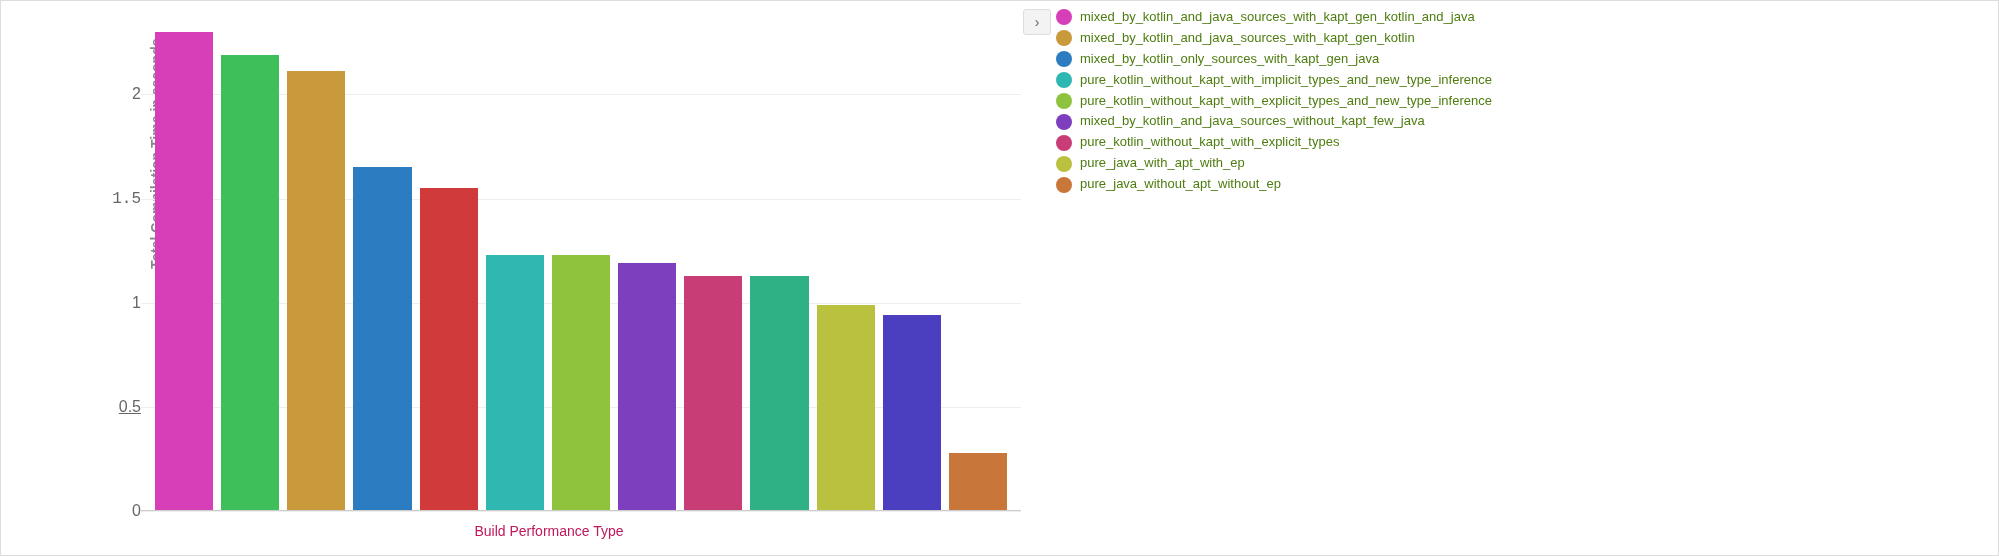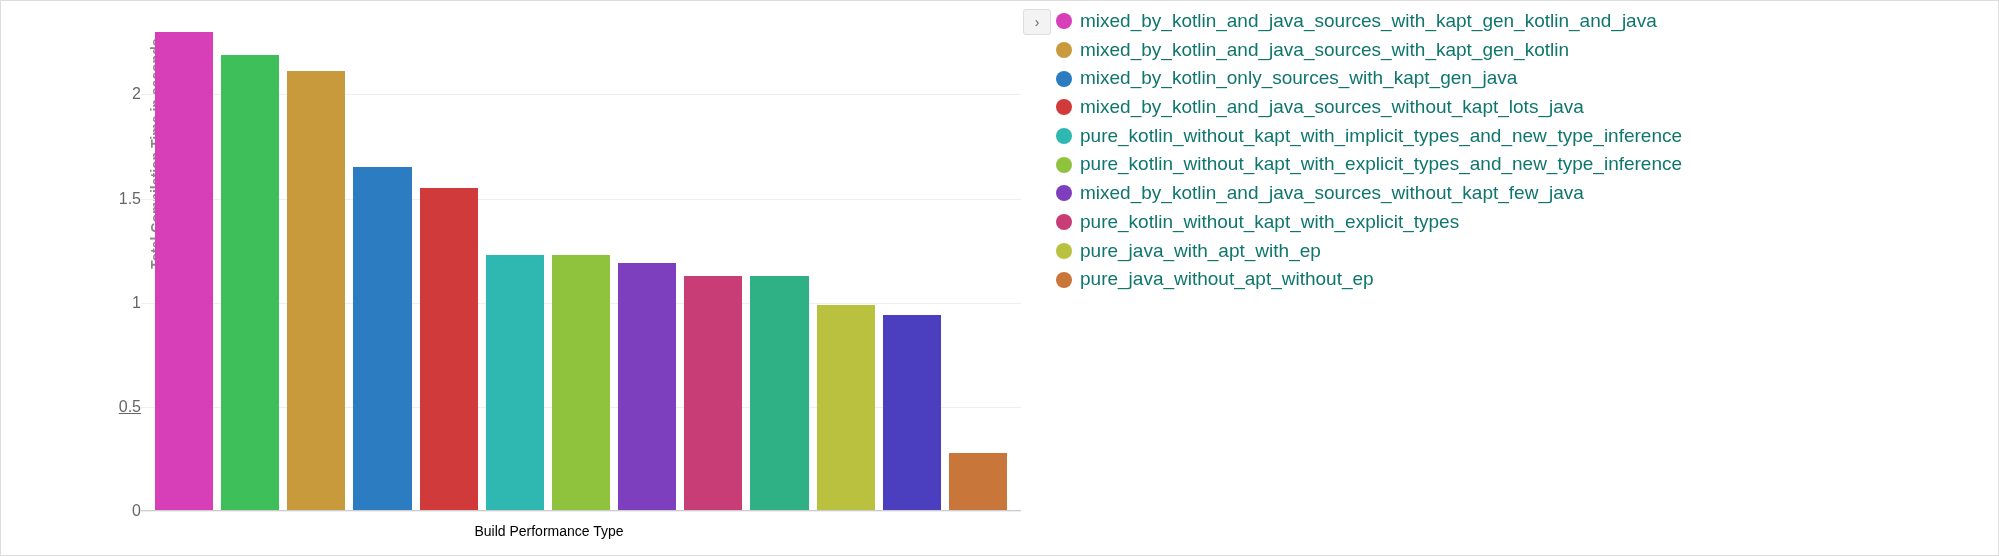--- a/index.html
+++ b/index.html
@@ -2,43 +2,43 @@
 <html><head>
 <meta charset="utf-8">
 <style>
   html,body{margin:0;padding:0;font-family:-apple-system,BlinkMacSystemFont,"Segoe UI",Helvetica,Arial,sans-serif;color:#666;background:#fff}
   .wrap{position:relative;width:1999px;height:556px;border:1px solid #ddd;box-sizing:border-box;overflow:hidden}
   .plot-area{position:absolute;left:80px;top:10px;width:940px;height:500px}
   .y-axis{position:absolute;left:0;top:0;width:60px;height:500px}
   .y-tick{position:absolute;right:0;font-size:16px;color:#666;transform:translateY(-50%);text-align:right;width:50px}
   .y-tick-line{position:absolute;left:60px;right:0;border-top:1px solid #eee}
   .y-label{position:absolute;left:-40px;top:50%;transform:rotate(-90deg) translateX(50%);transform-origin:center;font-size:14px;font-weight:600;color:#888;white-space:nowrap}
-  .x-label{position:absolute;left:0;right:4px;bottom:-28px;text-align:center;font-size:14px;color:#000000}
+  .x-label{position:absolute;left:0;right:4px;bottom:-28px;text-align:center;font-size:14px;color:#be185d}
   .bars{position:absolute;left:60px;top:0;right:0;bottom:0;display:flex;align-items:flex-end;padding:0 10px;box-sizing:border-box}
   .bar-slot{flex:1;display:flex;justify-content:center;align-items:flex-end;height:100%}
   .bar{width:88%;border-top-left-radius:0;border-top-right-radius:0}
   .baseline{position:absolute;left:60px;right:0;bottom:0;border-top:1px solid #ccc}
-  .legend{position:absolute;left:1055px;top:8px;font-size:19px;color:#0f766e}
+  .legend{position:absolute;left:1055px;top:8px;font-size:13px;color:#4d7c0f}
   .legend-row{display:flex;align-items:center;margin-bottom:4px;line-height:1.3}
   .swatch{width:16px;height:16px;border-radius:50%;margin-right:8px;flex-shrink:0}
   .collapse-btn{position:absolute;left:1022px;top:8px;width:26px;height:24px;background:#f3f3f3;border:1px solid #ddd;border-radius:3px;display:flex;align-items:center;justify-content:center;font-size:14px;color:#666;cursor:pointer}
 </style>
 </head>
 <body>
 
 <div class="wrap">
 
   <div class="plot-area">
     <div class="y-label">Total Compilation Time in seconds</div>
 
     <div class="y-axis" id="y-axis">
         <div class="y-tick" style="top: 500px;">0</div>
         <div class="y-tick" style="top: 395.833px; text-decoration: underline;">0.5</div>
         <div class="y-tick" style="top: 291.667px;">1</div>
-        <div class="y-tick" style="top: 187.5px;">1.5</div>
+        <div class="y-tick" style="top: 187.5px; font-family: Liberation Mono, monospace;">1.5</div>
         <div class="y-tick" style="top: 83.3333px;">2</div>
       </div>
     <div id="gridlines">
         <div class="y-tick-line" style="top: 500px;"></div>
         <div class="y-tick-line" style="top: 395.833px;"></div>
         <div class="y-tick-line" style="top: 291.667px;"></div>
         <div class="y-tick-line" style="top: 187.5px;"></div>
         <div class="y-tick-line" style="top: 83.3333px;"></div>
       </div>
 
@@ -99,24 +99,20 @@
       </div>
       <div class="legend-row">
         <span class="swatch" style="background: rgb(201, 154, 60);"></span>
         <span>mixed_by_kotlin_and_java_sources_with_kapt_gen_kotlin</span>
       </div>
       <div class="legend-row">
         <span class="swatch" style="background: rgb(43, 124, 193);"></span>
         <span>mixed_by_kotlin_only_sources_with_kapt_gen_java</span>
       </div>
       <div class="legend-row">
-        <span class="swatch" style="background: rgb(209, 58, 58);"></span>
-        <span>mixed_by_kotlin_and_java_sources_without_kapt_lots_java</span>
-      </div>
-      <div class="legend-row">
         <span class="swatch" style="background: rgb(47, 184, 177);"></span>
         <span>pure_kotlin_without_kapt_with_implicit_types_and_new_type_inference</span>
       </div>
       <div class="legend-row">
         <span class="swatch" style="background: rgb(143, 195, 62);"></span>
         <span>pure_kotlin_without_kapt_with_explicit_types_and_new_type_inference</span>
       </div>
       <div class="legend-row">
         <span class="swatch" style="background: rgb(126, 63, 191);"></span>
         <span>mixed_by_kotlin_and_java_sources_without_kapt_few_java</span>

